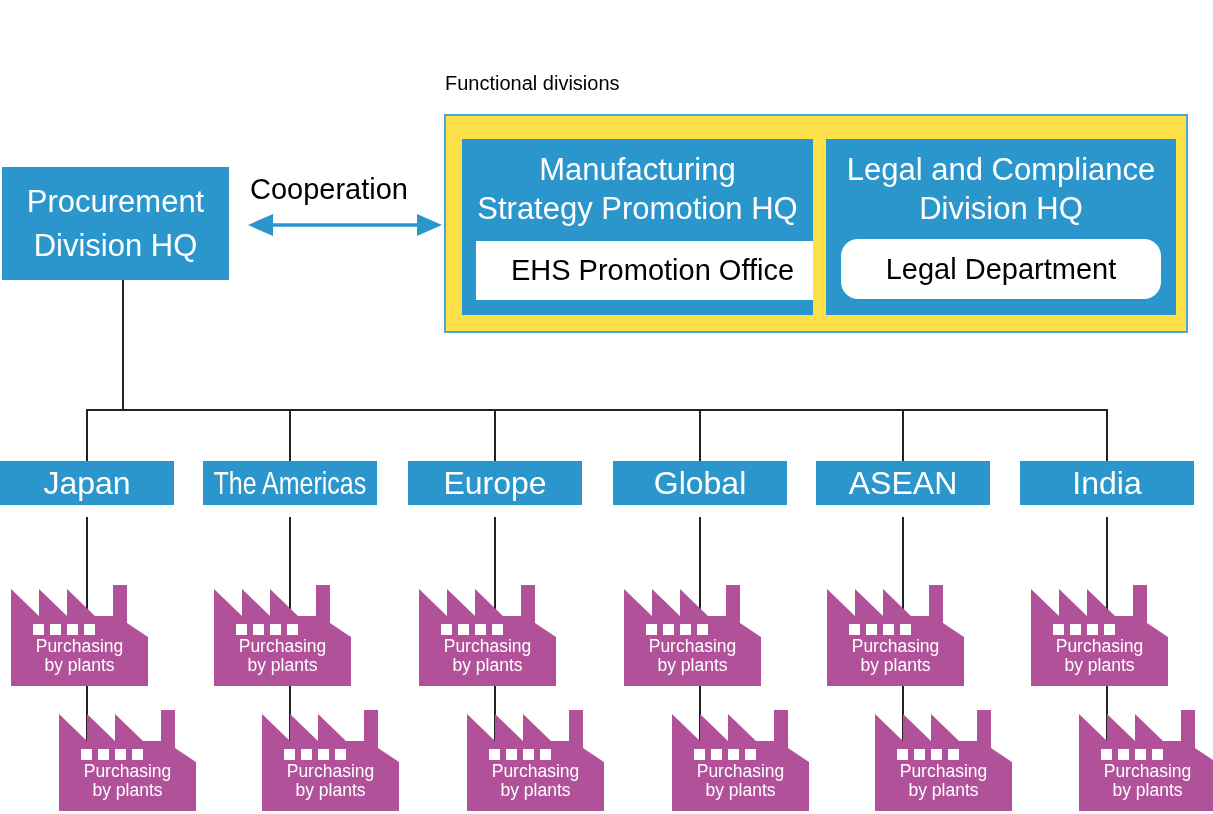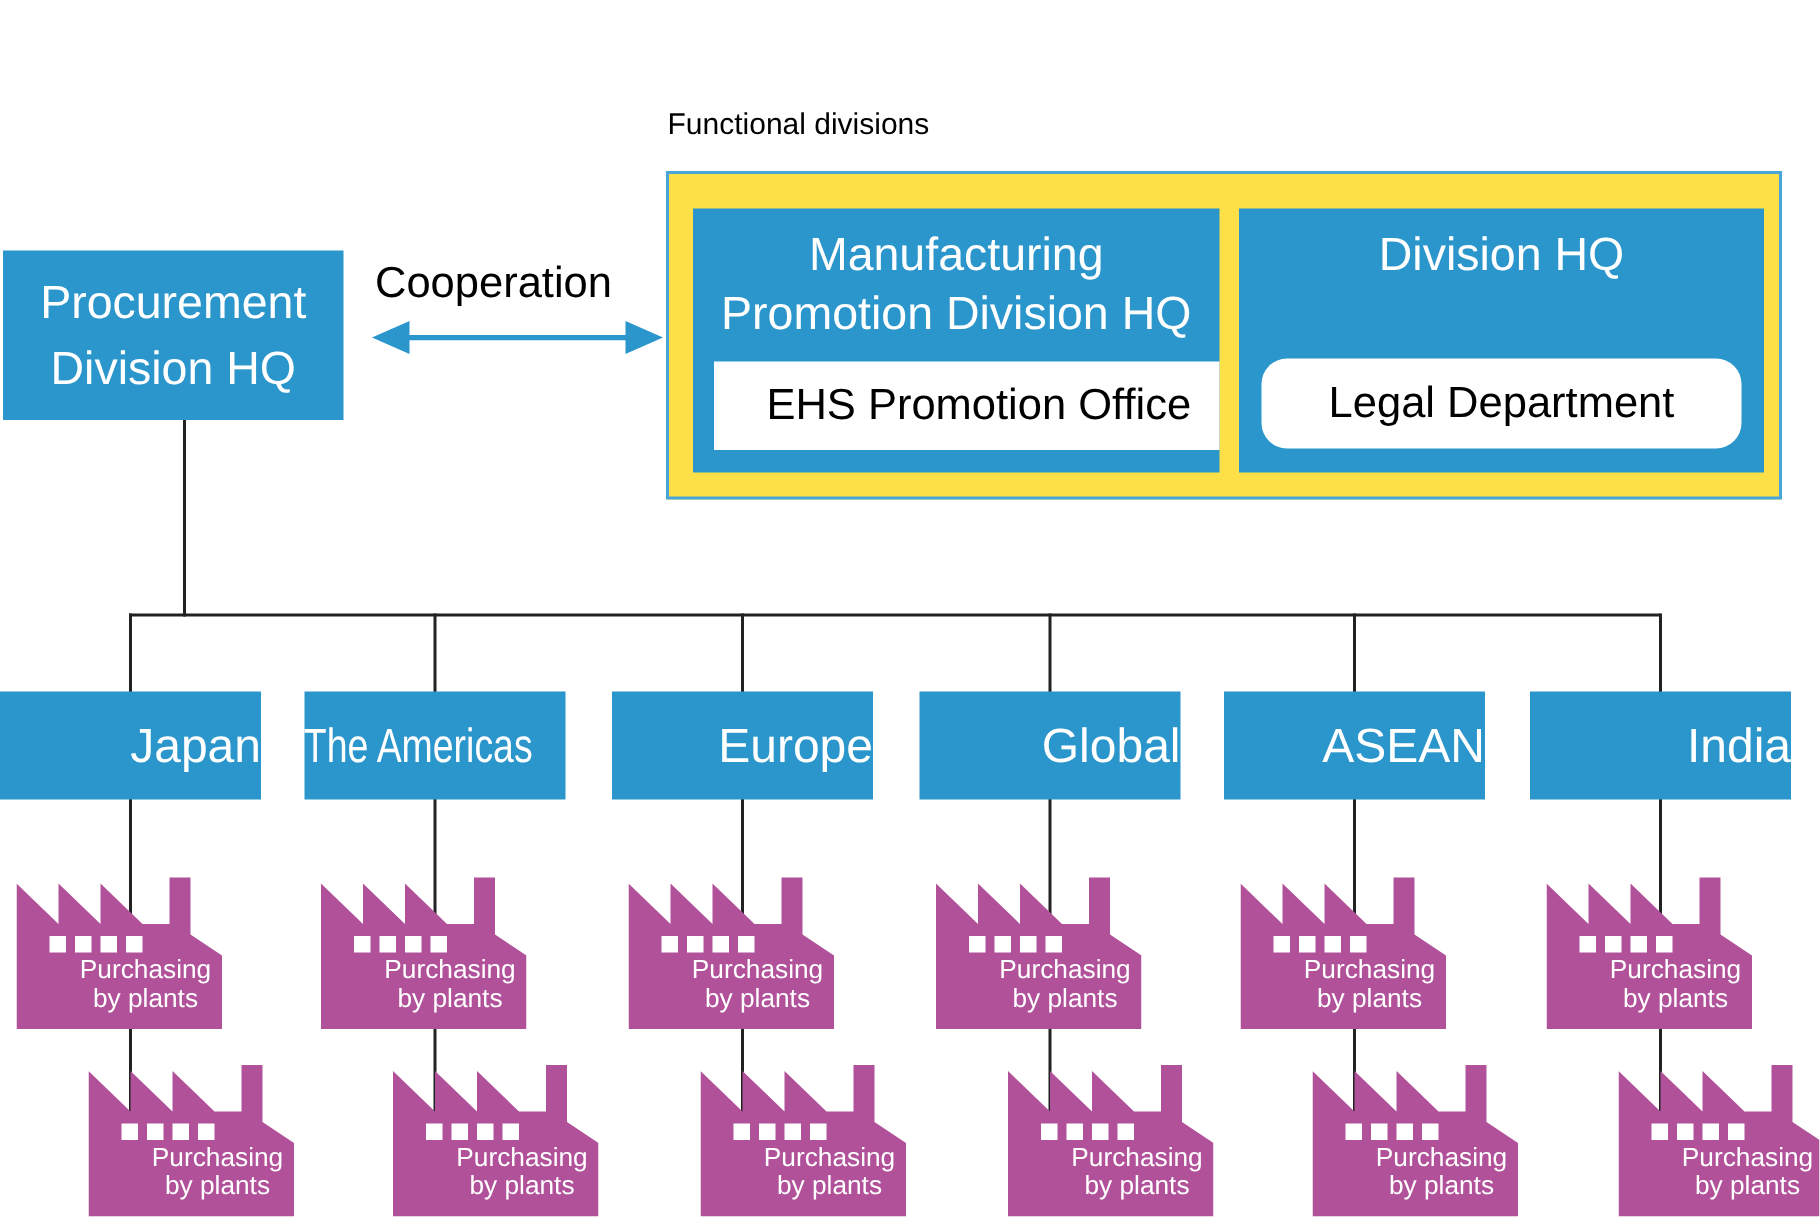--- a/index.html
+++ b/index.html
@@ -22,25 +22,25 @@
   
   .func-heading{left:445px;top:72px;font-size:20px;}
   .func-outer{left:444px;top:114px;width:744px;height:219px;background:#fde047;border:2px solid #4BA6D8;box-sizing:border-box;}
   .division-card{position:absolute;top:23px;height:176px;background:#2B96CC;}
   .division-name{position:absolute;top:11px;left:0;width:100%;text-align:center;color:#fff;font-size:31px;line-height:39px;}
   .office-box{position:absolute;background:#fff;color:#000;display:flex;align-items:center;justify-content:center;text-align:center;font-size:29px;}
   
   .column{position:absolute;top:409px;width:0;height:0;}
   .col-drop{position:absolute;left:-1px;top:0;width:2px;height:54px;background:#222;}
   .col-long{position:absolute;left:-1px;top:108px;width:2px;height:235px;background:#222;}
-  .region-box{position:absolute;left:-87px;top:52px;width:174px;height:72px;background:#2B96CC;color:#fff;
-    display:flex;align-items:center;justify-content:flex-end;font-size:32px;}
+  .region-box{position:absolute;left:-87px;top:52px;width:174px;height:44px;background:#2B96CC;color:#fff;
+    display:flex;align-items:center;justify-content:center;font-size:32px;}
   .condensed{display:inline-block;transform:scaleX(0.78);white-space:nowrap;}
   
-  .factory{position:absolute;width:137px;height:103px;padding-left:35px;}
+  .factory{position:absolute;width:137px;height:103px;}
   .factory svg{position:absolute;left:0;top:0;width:137px;height:103px;}
   .factory-label{position:absolute;left:0;top:54px;width:100%;text-align:center;color:#fff;
     font-size:17.5px;line-height:19px;}
   .f1{left:-76px;top:174px;}
   .f2{left:-28px;top:299px;}
 </style>
 </head>
 <body>
 
 <div class="canvas">
@@ -59,29 +59,30 @@
       <polygon points="194,14 169,3 169,25" fill="#2B96CC"></polygon>
     </svg>
   </div>
 
   <div class="abs func-heading">Functional divisions</div>
   <div class="abs func-outer">
 
     <div class="division-card" style="left:16px;width:351px;">
       <div class="division-name">
         <div>Manufacturing</div>
-        <div>Promotion Division HQ</div>
+        <div>Strategy Promotion HQ</div>
       </div>
       <div class="office-box" style="left:14px;top:102px;width:321px;height:59px;padding-left:16px;">
         <span>EHS Promotion Office</span>
       </div>
     </div>
 
     <div class="division-card" style="left:380px;width:350px;">
       <div class="division-name">
+        <div>Legal and Compliance</div>
         <div>Division HQ</div>
       </div>
       <div class="office-box" style="left:15px;top:100px;width:320px;height:60px;border-radius:17px;">
         <span>Legal Department</span>
       </div>
     </div>
   </div>
 
   <div class="abs vline" style="left:122px;top:280px;height:131px;"></div>
   <div class="abs hline" style="left:86px;top:409px;width:1021px;"></div>

